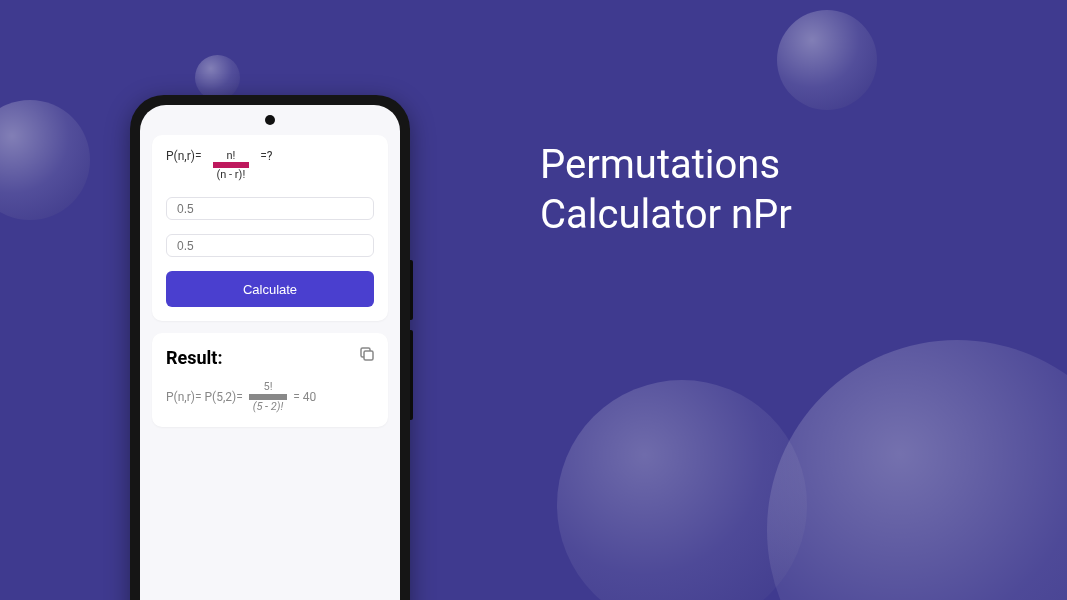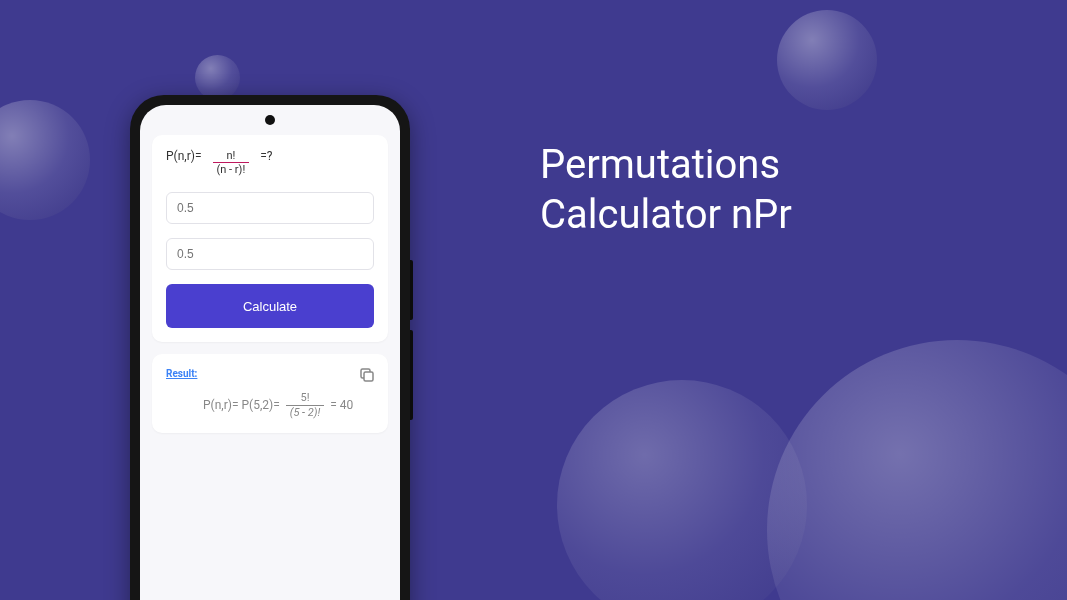--- a/index.html
+++ b/index.html
@@ -107,78 +107,76 @@
     }
     .frac {
       display: inline-flex;
       flex-direction: column;
       align-items: center;
       font-size: 11px;
       line-height: 1.2;
       margin: 0 2px;
     }
     .frac .num { padding: 0 4px; }
-    .frac .den { border-top: 1px solid #be185d; padding: 0 4px; }
+    .frac .den { border-top: 6px solid #be185d; padding: 0 4px; }
     
     .label {
       font-size: 11px;
       color: #444;
       margin-bottom: 5px;
     }
     .input {
       width: 100%;
-      height: 32px;
+      height: 23px;
       border: 1px solid #e2e2e8;
       border-radius: 6px;
       padding: 0 10px;
       font-size: 12px;
       color: #bbb;
       background: #fff;
       margin-bottom: 14px;
     }
     .btn {
       width: 100%;
-      height: 44px;
+      height: 36px;
       background: #4a3fcf;
       color: #fff;
       border: none;
       border-radius: 6px;
       font-size: 13px;
       cursor: pointer;
     }
     
     .result-card {
       background: #fff;
       border-radius: 10px;
       padding: 14px;
       box-shadow: 0 1px 2px rgba(0,0,0,0.04);
       position: relative;
     }
     .result-title {
-      font-size: 10px;
+      font-size: 18px;
       font-weight: 700;
-      color: #3b82f6;
+      color: #000000;
       margin-bottom: 12px;
-      text-decoration: underline;
     }
     .copy-icon {
       position: absolute;
       top: 12px;
       right: 12px;
       width: 18px;
       height: 18px;
       cursor: pointer;
     }
     .result-formula {
       display: flex;
       align-items: center;
       gap: 4px;
       font-size: 12px;
       color: #888;
-      margin-left: 37px;
     }
     .result-formula .frac .den { border-top-color: #888; font-style: italic; }
   </style>
 </head>
 <body>
 
 <div class="sphere sphere-1"></div>
 <div class="sphere sphere-2"></div>
 <div class="sphere sphere-3"></div>
 <div class="sphere sphere-4"></div>

